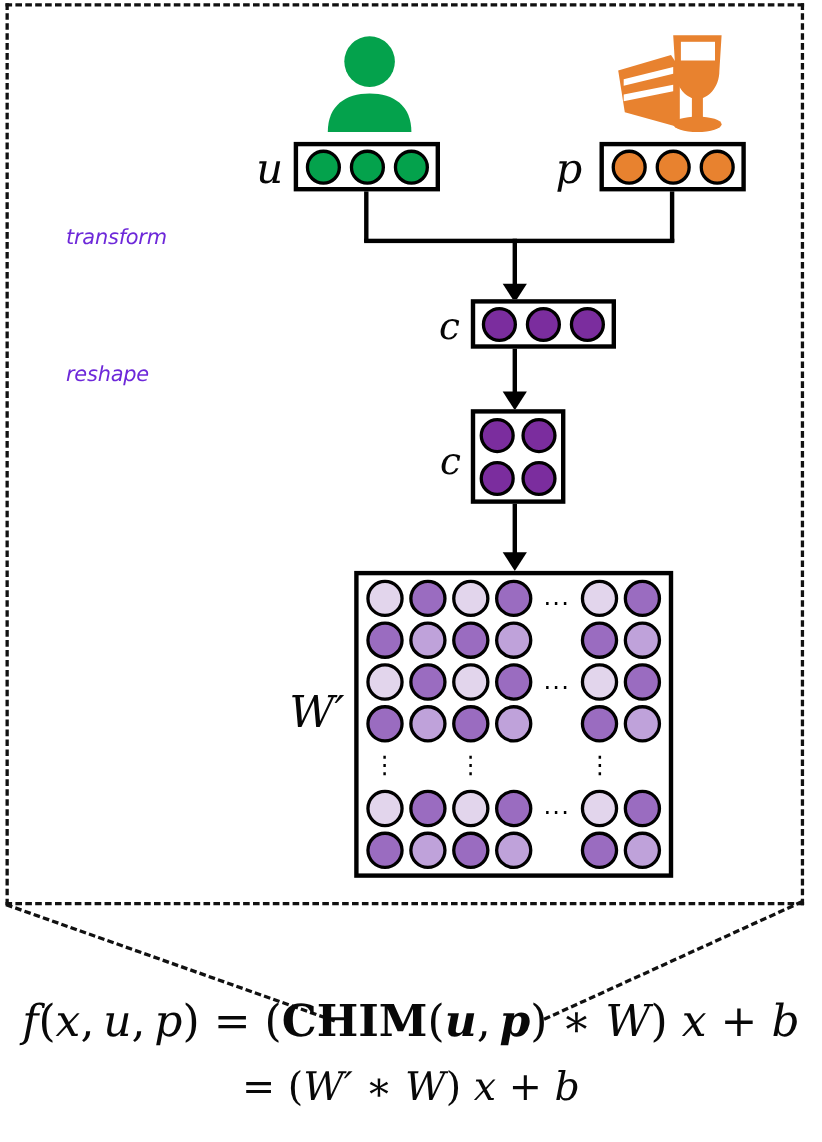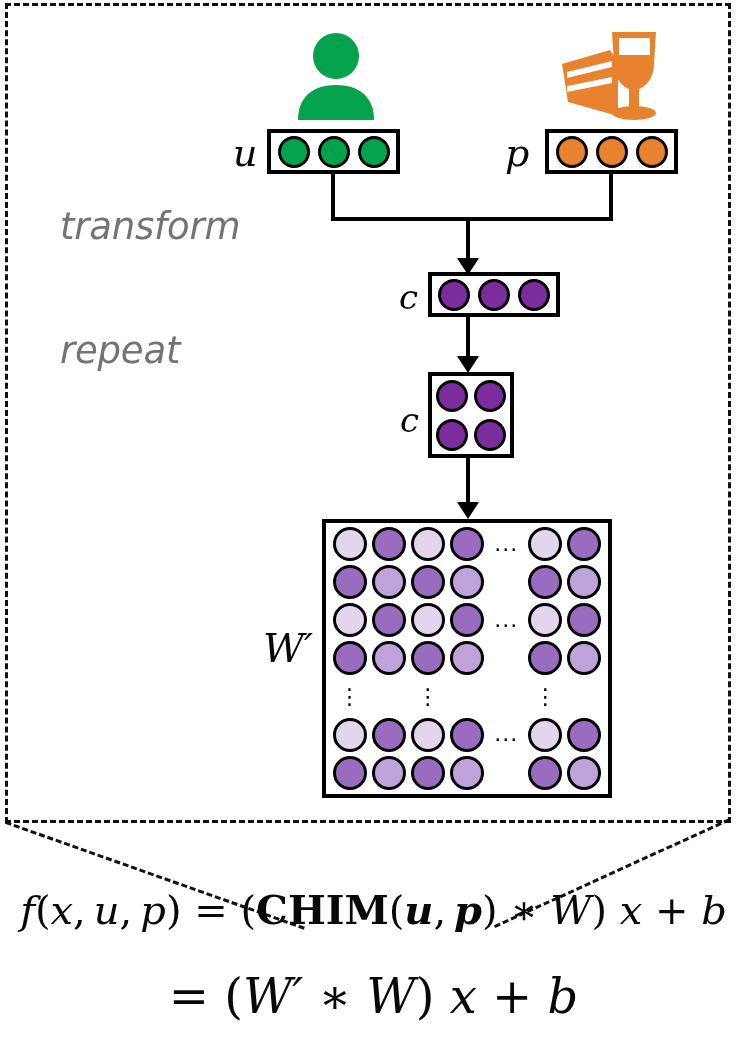--- a/index.html
+++ b/index.html
@@ -29,22 +29,22 @@
     box-sizing: border-box;
   }
 
   
   .abs { position: absolute; }
 
   
   .step-label {
     font-family: "DejaVu Sans", sans-serif;
     font-style: italic;
-    font-size: 37px;
-    color: #737373;
+    font-size: 19px;
+    color: #6d28d9;
     line-height: 1.12;
     white-space: pre-line;
     letter-spacing: -0.2px;
   }
 
   
   .sym {
     font-family: "DejaVu Serif", "Liberation Serif", serif;
     font-style: italic;
     color: #060606;
@@ -133,22 +133,22 @@
 
   
   .formula {
     position: absolute;
     left: 0;
     width: 747px;
     text-align: center;
     font-family: "DejaVu Serif", "Liberation Serif", serif;
     color: #080808;
   }
-  .formula-line1 { top: 886px; font-size: 40px; white-space: nowrap; }
-  .formula-line2 { top: 968px; font-size: 48px; white-space: nowrap; }
+  .formula-line1 { top: 905px; font-size: 40px; white-space: nowrap; }
+  .formula-line2 { top: 968px; font-size: 36px; white-space: nowrap; }
   .mi { font-style: italic; }
   .mb { font-weight: bold; font-style: normal; }
   .mbi { font-weight: bold; font-style: italic; }
   .mn { font-style: normal; }
 
   
   .diag {
     position: absolute;
     height: 0;
     border-top: 3px dashed #111111;
@@ -213,21 +213,21 @@
   <div class="abs sym sym-c" style="left:399px; top:277px;">c</div>
   <div class="vec-box abs" style="left:428px; top:272px; width:132px; height:45px;">
     <div class="dot dot-violet" style="width:32px;height:32px;margin:0 4px;"></div>
     <div class="dot dot-violet" style="width:32px;height:32px;margin:0 4px;"></div>
     <div class="dot dot-violet" style="width:32px;height:32px;margin:0 4px;"></div>
   </div>
 
   <div class="line-v" style="left:466px; top:317px; width:4px; height:43px;"></div>
   <div class="arrow-head" style="left:457px; top:356px;"></div>
 
-  <div class="abs step-label" style="left:60px; top:330px;">repeat</div>
+  <div class="abs step-label" style="left:60px; top:330px;">reshape</div>
 
   <div class="abs sym sym-c" style="left:400px; top:400px;">c</div>
   <div class="vec-box abs" style="left:428px; top:372px; width:86px; height:86px; flex-wrap:wrap;">
     <div class="dot dot-violet" style="width:32px;height:32px;margin:2px 3px;"></div>
     <div class="dot dot-violet" style="width:32px;height:32px;margin:2px 3px;"></div>
     <div class="dot dot-violet" style="width:32px;height:32px;margin:2px 3px;"></div>
     <div class="dot dot-violet" style="width:32px;height:32px;margin:2px 3px;"></div>
   </div>
 
   <div class="line-v" style="left:466px; top:458px; width:4px; height:46px;"></div>

